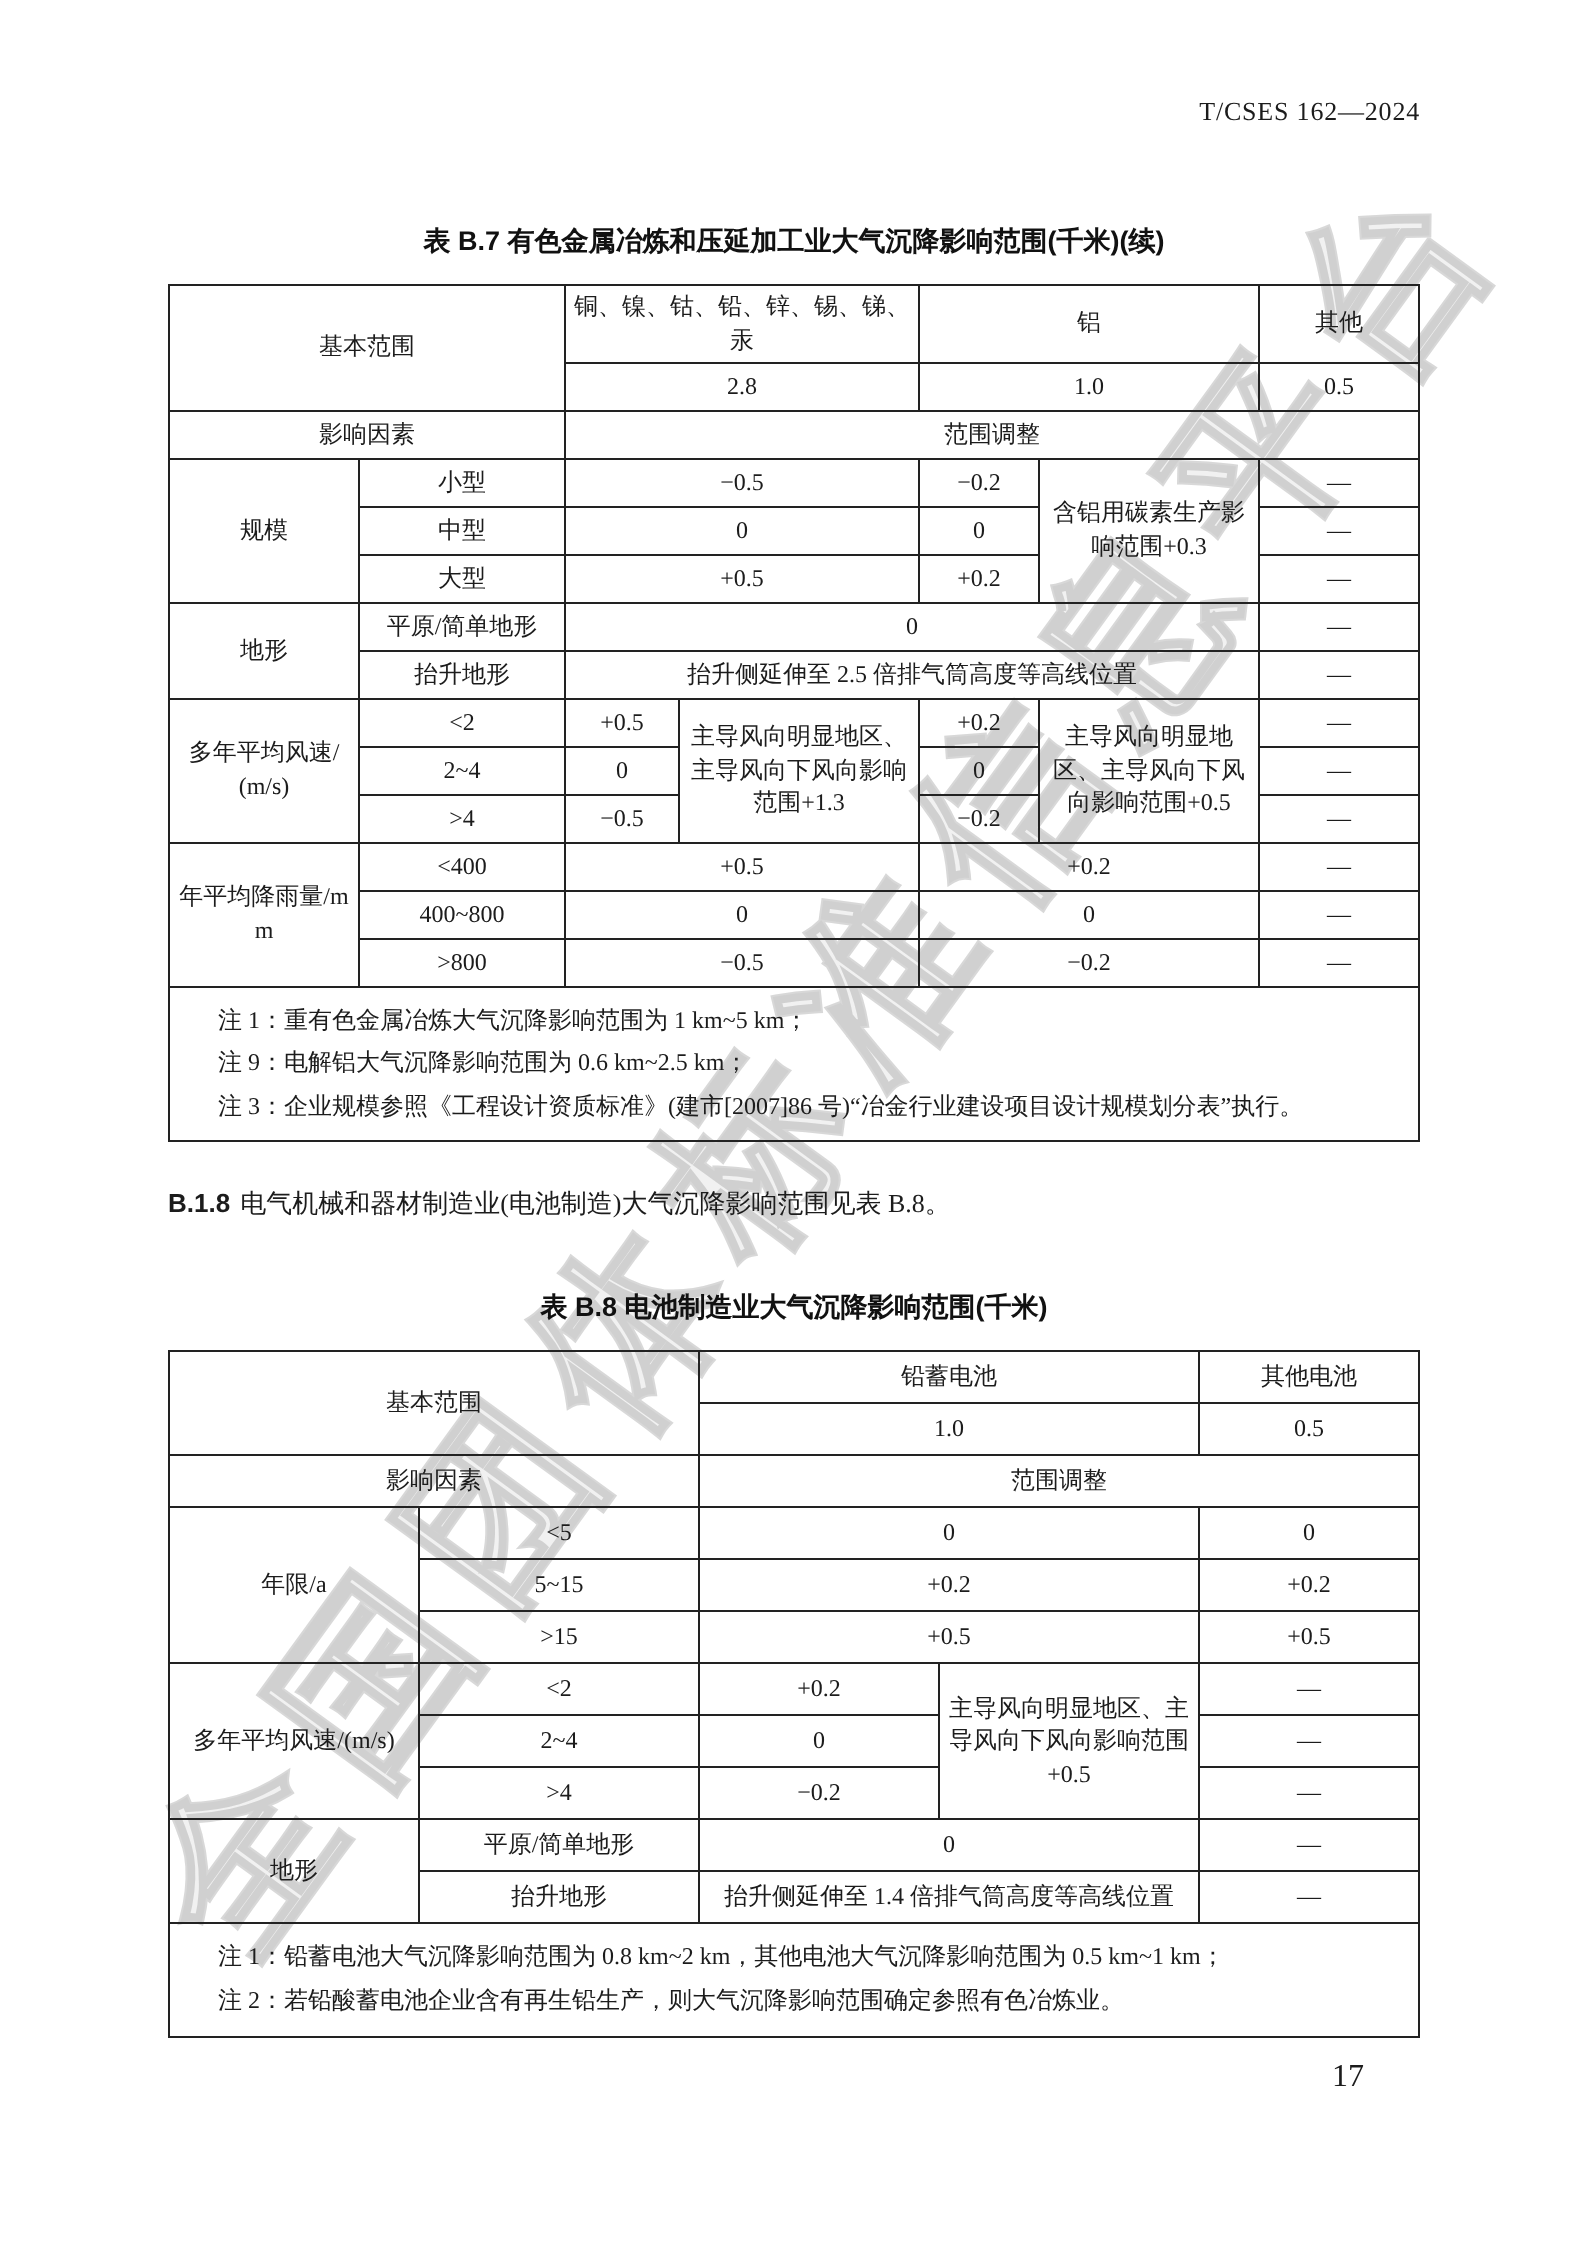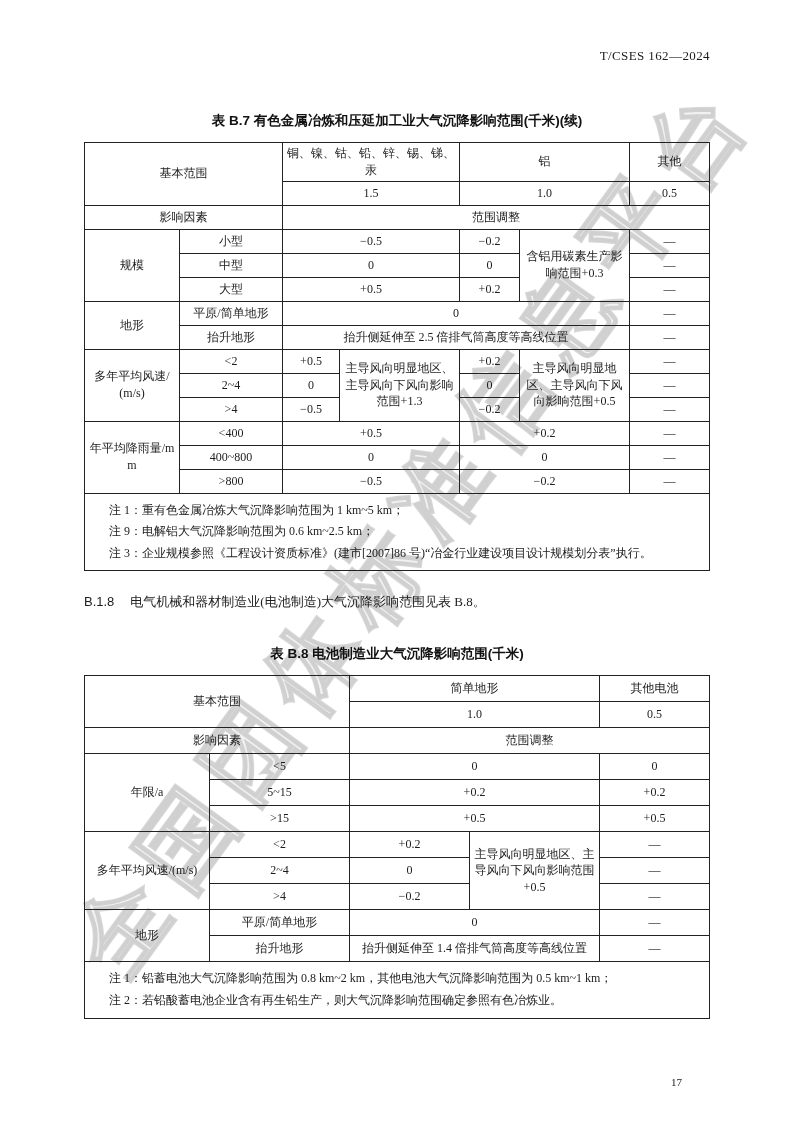--- a/index.html
+++ b/index.html
@@ -34,23 +34,23 @@
     border:1px solid #222; text-align:center; vertical-align:middle;
     padding:2px 4px; line-height:1.4; word-break:break-all;
   }
   .t7 td { height:24px; }
   .t8 td { height:26px; }
   td.notes { text-align:left; padding:6px 24px; line-height:1.8; height:auto; }
   td.notes div { white-space:normal; }
   .section-line { margin-top:22px; font-size:13px; }
   .section-label {
     font-family:"Liberation Sans","DejaVu Sans",sans-serif;
-    font-weight:normal; margin-right:16px;
-  }
-  .page-number { position:absolute; right:112px; top:1076px; font-size:11px; z-index:1; }
+    font-weight:bold; margin-right:5px;
+  }
+  .page-number { position:absolute; right:112px; top:1030px; font-size:16px; z-index:1; }
 </style>
 </head>
 <body>
 
 <div class="page">
 
   <div class="watermark">全国团体标准信息平台</div>
 
   <div class="content">
 
@@ -69,21 +69,21 @@
           <col style="width:80px">
       </colgroup>
       <tbody>
         <tr>
           <td colspan="2" rowspan="2">基本范围</td>
           <td colspan="2">铜、镍、钴、铅、锌、锡、锑、汞</td>
           <td colspan="2">铝</td>
           <td>其他</td>
         </tr>
         <tr>
-          <td colspan="2">1.5</td>
+          <td colspan="2">2.8</td>
           <td colspan="2">1.0</td>
           <td>0.5</td>
         </tr>
         <tr>
           <td colspan="2">影响因素</td>
           <td colspan="5">范围调整</td>
         </tr>
 
         <tr>
           <td rowspan="3">规模</td>
@@ -180,21 +180,21 @@
       <colgroup>
         <col style="width:125px">
           <col style="width:140px">
           <col style="width:120px">
         <col style="width:130px">
           <col style="width:110px">
       </colgroup>
       <tbody>
         <tr>
           <td colspan="2" rowspan="2">基本范围</td>
-          <td colspan="2">简单地形</td>
+          <td colspan="2">铅蓄电池</td>
           <td>其他电池</td>
         </tr>
         <tr>
           <td colspan="2">1.0</td>
           <td>0.5</td>
         </tr>
         <tr>
           <td colspan="2">影响因素</td>
           <td colspan="3">范围调整</td>
         </tr>

